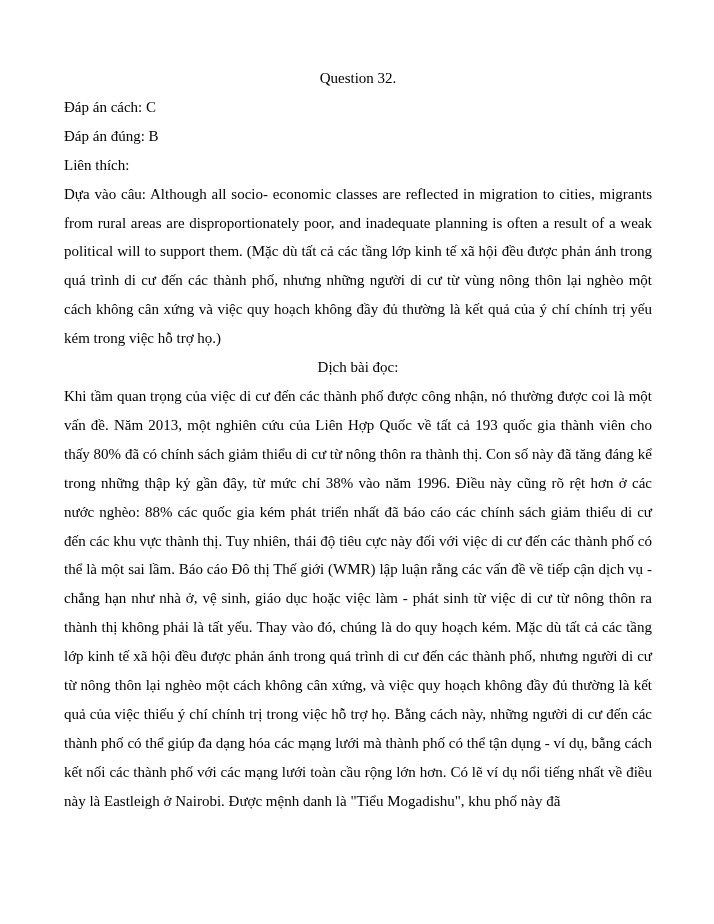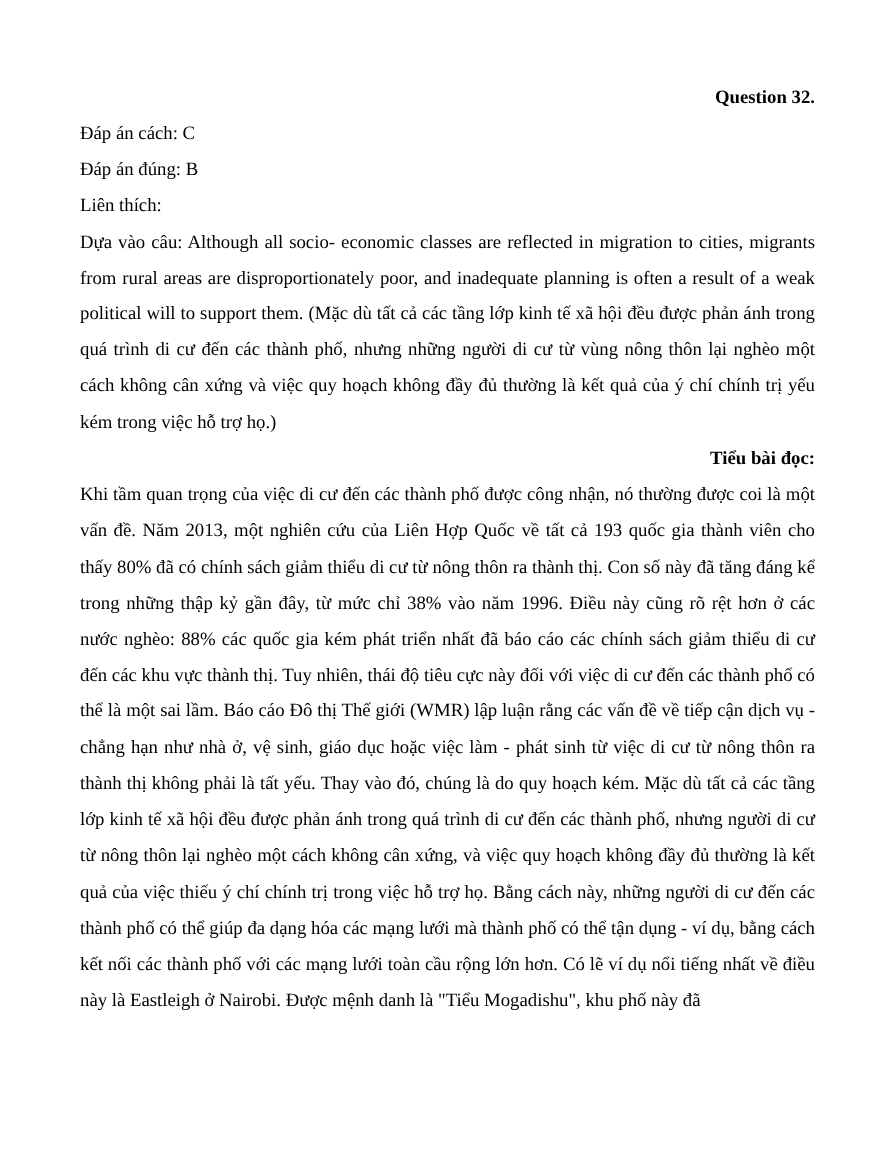--- a/index.html
+++ b/index.html
@@ -17,31 +17,31 @@
     font-family: "Liberation Serif", "DejaVu Serif", serif;
     font-size: 15px;
     overflow: hidden;
   }
   .block {
     margin: 0;
     line-height: 28.9px;
     text-align: justify;
   }
   .block.heading {
-    font-weight: bold;
-    text-align: right;
+    font-weight: normal;
+    text-align: center;
   }
   .block.plain {
     text-align: left;
   }
 </style>
 </head>
 <body>
 
 <div class="page">
   <p class="block heading">Question 32.</p>
   <p class="block plain">Đáp án cách: C</p>
   <p class="block plain">Đáp án đúng: B</p>
   <p class="block plain">Liên thích:</p>
   <p class="block">Dựa vào câu: Although all socio- economic classes are reflected in migration to cities, migrants from rural areas are disproportionately poor, and inadequate planning is often a result of a weak political will to support them. (Mặc dù tất cả các tầng lớp kinh tế xã hội đều được phản ánh trong quá trình di cư đến các thành phố, nhưng những người di cư từ vùng nông thôn lại nghèo một cách không cân xứng và việc quy hoạch không đầy đủ thường là kết quả của ý chí chính trị yếu kém trong việc hỗ trợ họ.)</p>
-  <p class="block heading">Tiểu bài đọc:</p>
+  <p class="block heading">Dịch bài đọc:</p>
   <p class="block">Khi tầm quan trọng của việc di cư đến các thành phố được công nhận, nó thường được coi là một vấn đề. Năm 2013, một nghiên cứu của Liên Hợp Quốc về tất cả 193 quốc gia thành viên cho thấy 80% đã có chính sách giảm thiểu di cư từ nông thôn ra thành thị. Con số này đã tăng đáng kể trong những thập kỷ gần đây, từ mức chỉ 38% vào năm 1996. Điều này cũng rõ rệt hơn ở các nước nghèo: 88% các quốc gia kém phát triển nhất đã báo cáo các chính sách giảm thiểu di cư đến các khu vực thành thị. Tuy nhiên, thái độ tiêu cực này đối với việc di cư đến các thành phố có thể là một sai lầm. Báo cáo Đô thị Thế giới (WMR) lập luận rằng các vấn đề về tiếp cận dịch vụ - chẳng hạn như nhà ở, vệ sinh, giáo dục hoặc việc làm - phát sinh từ việc di cư từ nông thôn ra thành thị không phải là tất yếu. Thay vào đó, chúng là do quy hoạch kém. Mặc dù tất cả các tầng lớp kinh tế xã hội đều được phản ánh trong quá trình di cư đến các thành phố, nhưng người di cư từ nông thôn lại nghèo một cách không cân xứng, và việc quy hoạch không đầy đủ thường là kết quả của việc thiếu ý chí chính trị trong việc hỗ trợ họ. Bằng cách này, những người di cư đến các thành phố có thể giúp đa dạng hóa các mạng lưới mà thành phố có thể tận dụng - ví dụ, bằng cách kết nối các thành phố với các mạng lưới toàn cầu rộng lớn hơn. Có lẽ ví dụ nổi tiếng nhất về điều này là Eastleigh ở Nairobi. Được mệnh danh là "Tiểu Mogadishu", khu phố này đã</p>
 </div>
 
 </body></html>

